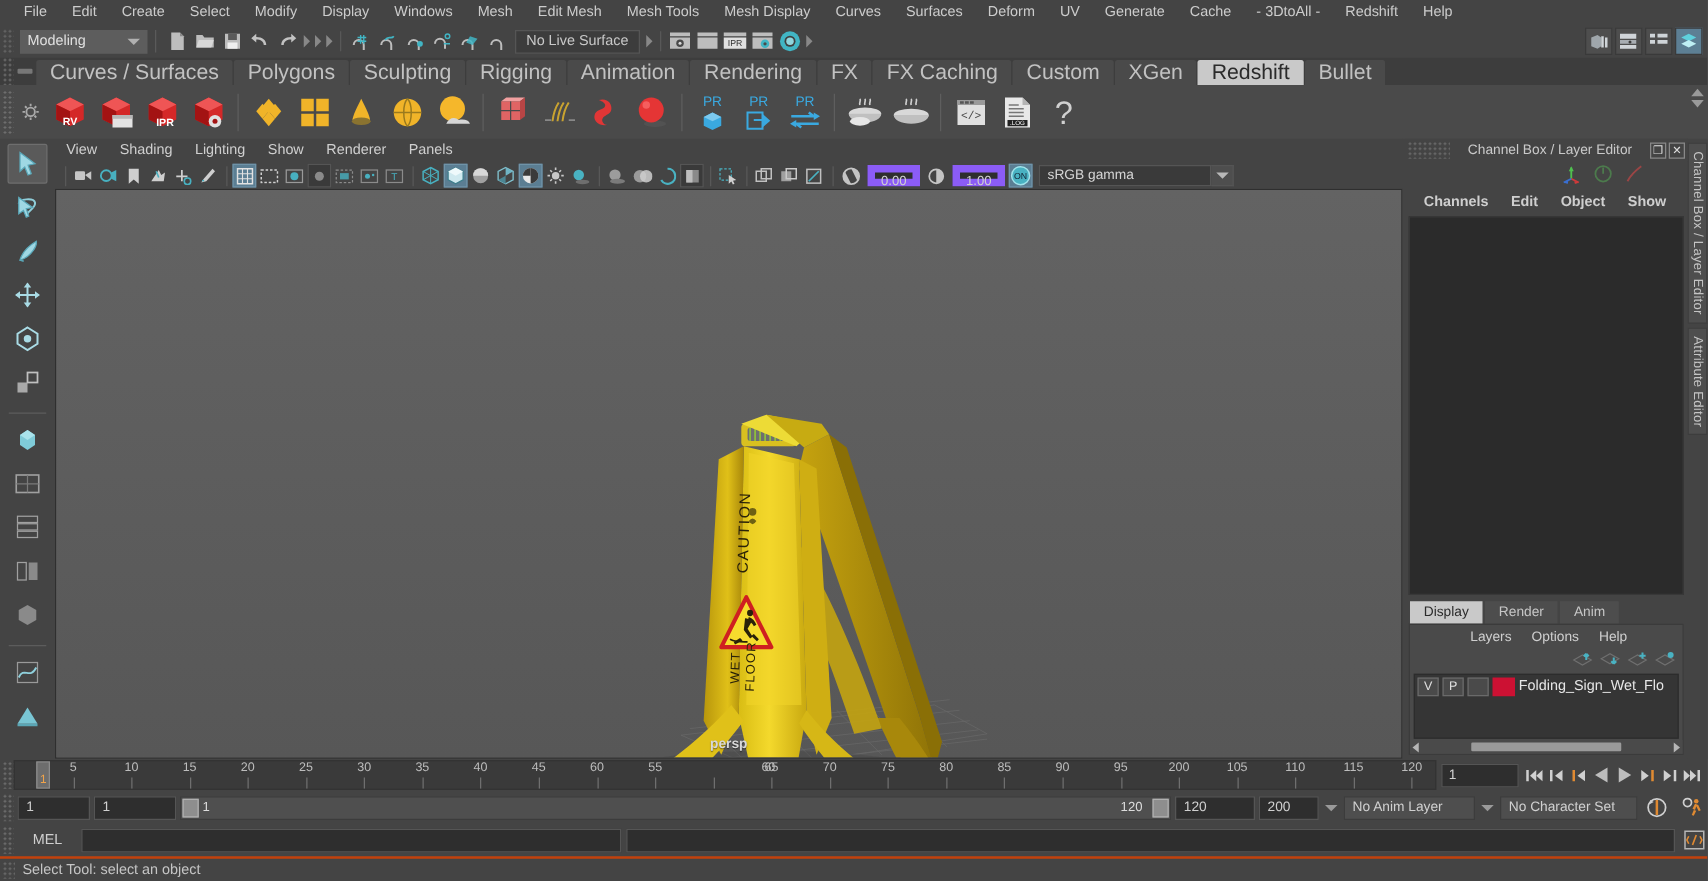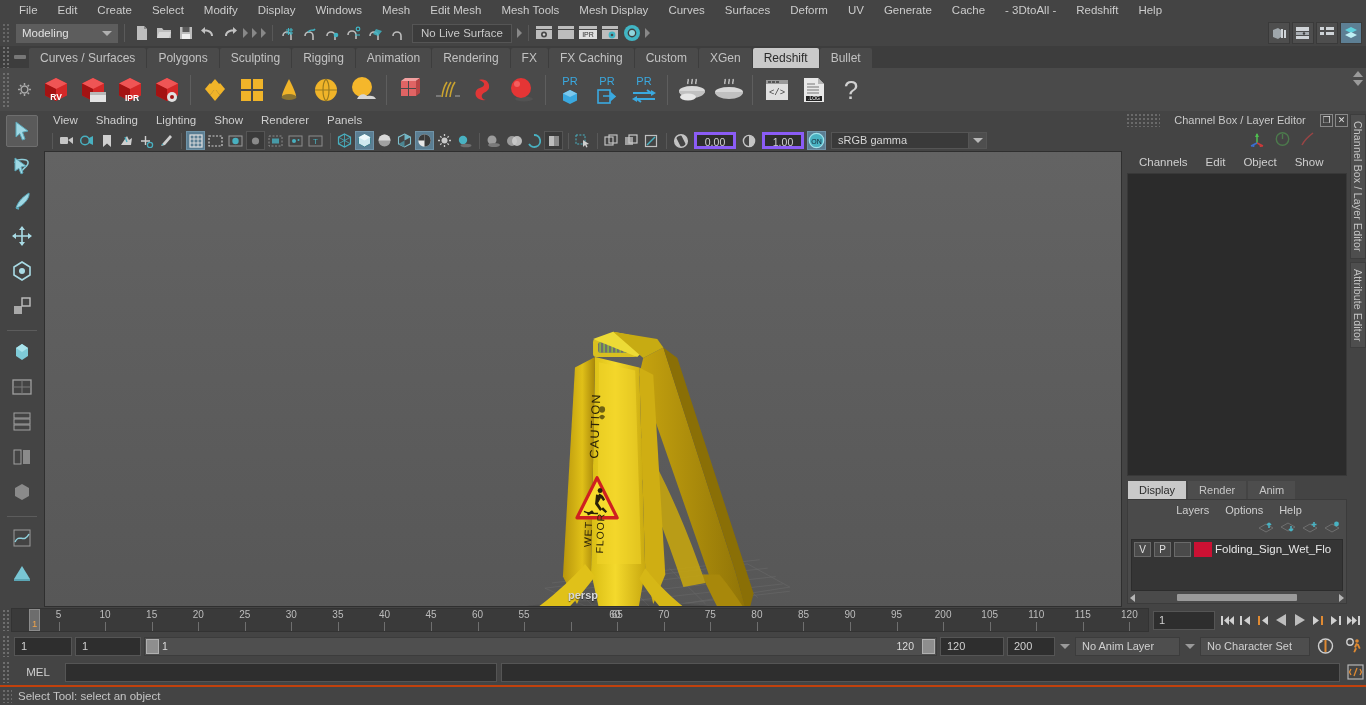--- a/index.html
+++ b/index.html
@@ -30,21 +30,21 @@
   .livesurf{ height:19px;background:#3c3c3c;border:1px solid #555;color:#c8c8c8;font-size:11.5px;line-height:17px;padding:0 8px;margin:0 3px;}
   .sl-right{ position:absolute; right:4px; top:2px; display:flex; gap:2px;}
   .sqbtn{ width:22px;height:22px;border:1px solid #3a3a3a;background:#4e4e4e;display:flex;align-items:center;justify-content:center;}
   .sqbtn.on{ background:#5d7f94;}
 
   
   .shelftabs{ height:22px; background:#3d3d3d; display:flex; align-items:flex-end; flex:0 0 22px; padding-left:2px;}
   .shelftabs .grip{ width:9px;height:22px;background-image:radial-gradient(#6e6e6e 0.8px, transparent 1px);background-size:4px 4px;}
   .shelftabs .hbar{ width:18px;height:22px;display:flex;align-items:center;justify-content:center;}
   .shelftabs .hbar span{ width:12px;height:4px;background:#777;display:block;border-radius:1px;}
-  .stab{ padding:0 11px; height:20px; line-height:20px; font-size:12px; color:#c2c2c2; background:#4a4a4a; margin-right:1px;border-top-left-radius:2px;border-top-right-radius:2px;}
+  .stab{ padding:0 11px; height:20px; line-height:20px; font-size:17px; color:#c2c2c2; background:#4a4a4a; margin-right:1px;border-top-left-radius:2px;border-top-right-radius:2px;}
   .stab.active{ background:#c9c9c9; color:#2b2b2b;}
   .shelfbar{ height:43px; background:#4a4a4a; display:flex; align-items:center; flex:0 0 43px; position:relative; padding-left:2px;}
   .shelfbar .grip{ width:9px;height:36px;background-image:radial-gradient(#6e6e6e 0.8px, transparent 1px);background-size:4px 4px;}
   .shelfbar .gearbtn{width:26px;height:36px;display:flex;align-items:center;justify-content:center;}
   .shicon{ width:37px;height:37px;display:flex;align-items:center;justify-content:center;flex:0 0 37px;}
   .shelf-sep{width:1px;height:30px;background:#5e5e5e;margin:0 5px;flex:0 0 1px;}
   .shelf-scroll{position:absolute;right:3px;top:3px;display:flex;flex-direction:column;gap:3px;}
   .shelf-scroll i{border-left:5px solid transparent;border-right:5px solid transparent;display:block;}
   .shelf-scroll .up{border-bottom:6px solid #9a9a9a;}
   .shelf-scroll .dn{border-top:6px solid #9a9a9a;}
@@ -57,37 +57,37 @@
   .tbsep{ width:30px;height:1px;background:#5c5c5c;margin:5px 0;}
 
   
   .vpwrap{ flex:1 1 auto; display:flex; flex-direction:column; min-width:0; background:#444; padding:0 2px 0 0;}
   .vpmenu{ height:19px; background:#444444; display:flex; align-items:center; flex:0 0 19px;}
   .vpmenu .mi{ padding:0 9px; font-size:11.5px; color:#cfcfcf; line-height:19px;}
   .vptools{ height:21px;background:#444444;display:flex;align-items:center;flex:0 0 21px;padding-left:4px;}
   .vt{ width:19px;height:19px;display:flex;align-items:center;justify-content:center;flex:0 0 19px;margin-right:1px;border:1px solid transparent;}
   .vt.on{ background:#5b7e93;border-color:#6f93a8;}
   .vt.dark{ background:#3a3a3a;border-color:#555;}
-  .numfield{ width:42px;height:17px;background:#2e2e2e;border:3px solid #8b5cf6;color:#d0d0d0;font-size:10.5px;line-height:15px;text-align:center;margin:0 3px;}
+  .numfield{ width:42px;height:17px;background:#2e2e2e;border:6px solid #8b5cf6;color:#d0d0d0;font-size:10.5px;line-height:15px;text-align:center;margin:0 3px;}
   .gammasel{ width:138px;height:17px;background:#3a3a3a;border:1px solid #555;color:#d5d5d5;font-size:11px;line-height:15px;padding-left:6px;margin-left:4px;}
   .gammaarrow{ width:18px;height:17px;background:#4e4e4e;border:1px solid #555;border-left:none;display:flex;align-items:center;justify-content:center;}
   .gammaarrow i{border-left:5px solid transparent;border-right:5px solid transparent;border-top:5px solid #b8b8b8;}
   .viewport{ flex:1 1 auto; position:relative; overflow:hidden; background:#5c5c5c; border:1px solid #2f2f2f;}
   .vplabel{ position:absolute; bottom:5px; left:0; right:0; text-align:center; color:#d8d8d8; font-size:11px; font-weight:bold; text-shadow:0 1px 1px #00000088;}
 
   
   .rdock{ width:242px; flex:0 0 242px; display:flex; background:#444;}
   .rmain{ flex:1 1 auto; display:flex; flex-direction:column; min-width:0;}
   .rtitle{ height:18px;display:flex;align-items:center;background:#444;flex:0 0 18px;position:relative;}
   .rtitle .dots{width:34px;height:14px;background-image:radial-gradient(#6a6a6a 0.8px,transparent 1px);background-size:4px 4px;margin-left:2px;}
   .rtitle .ttl{ flex:1;text-align:center;font-size:11px;color:#c9c9c9;}
   .rtitle .wbtn{width:13px;height:13px;border:1px solid #888;margin-right:2px;display:flex;align-items:center;justify-content:center;font-size:9px;color:#ddd;}
   .chnicons{height:22px;display:flex;align-items:center;justify-content:flex-end;padding-right:34px;gap:8px;flex:0 0 22px;}
   .chnmenu{height:22px;display:flex;align-items:center;flex:0 0 22px;padding-left:6px;}
-  .chnmenu .mi{padding:0 9px;font-size:11.5px;color:#cfcfcf;}
+  .chnmenu .mi{padding:0 9px;font-size:11.5px;color:#cfcfcf;font-weight:bold;}
   .chnbody{ flex:1 1 auto; background:#2b2b2b; border:1px solid #383838; margin:0 3px;}
   .lyrtabs{ height:20px;display:flex;align-items:flex-end;flex:0 0 20px;padding-left:4px;margin-top:3px;}
   .ltab{padding:0 11px;height:18px;line-height:18px;font-size:11px;background:#4d4d4d;color:#c6c6c6;margin-right:2px;}
   .ltab.active{background:#c9c9c9;color:#2b2b2b;}
   .lyrpanel{ flex:0 0 105px; background:#4a4a4a; border:1px solid #3b3b3b; margin:0 3px 3px 3px; display:flex;flex-direction:column;}
   .lyrmenu{height:19px;display:flex;align-items:center;padding-left:4px;justify-content:center;}
   .lyrmenu .mi{padding:0 8px;font-size:11px;color:#cfcfcf;}
   .lyrbtns{height:19px;display:flex;align-items:center;justify-content:flex-end;padding-right:6px;gap:6px;}
   .lyrlist{flex:1 1 auto;background:#353535;border:1px solid #2c2c2c;margin:1px 3px;overflow:hidden;}
   .lyrrow{height:18px;display:flex;align-items:center;gap:3px;padding:1px 2px;}

